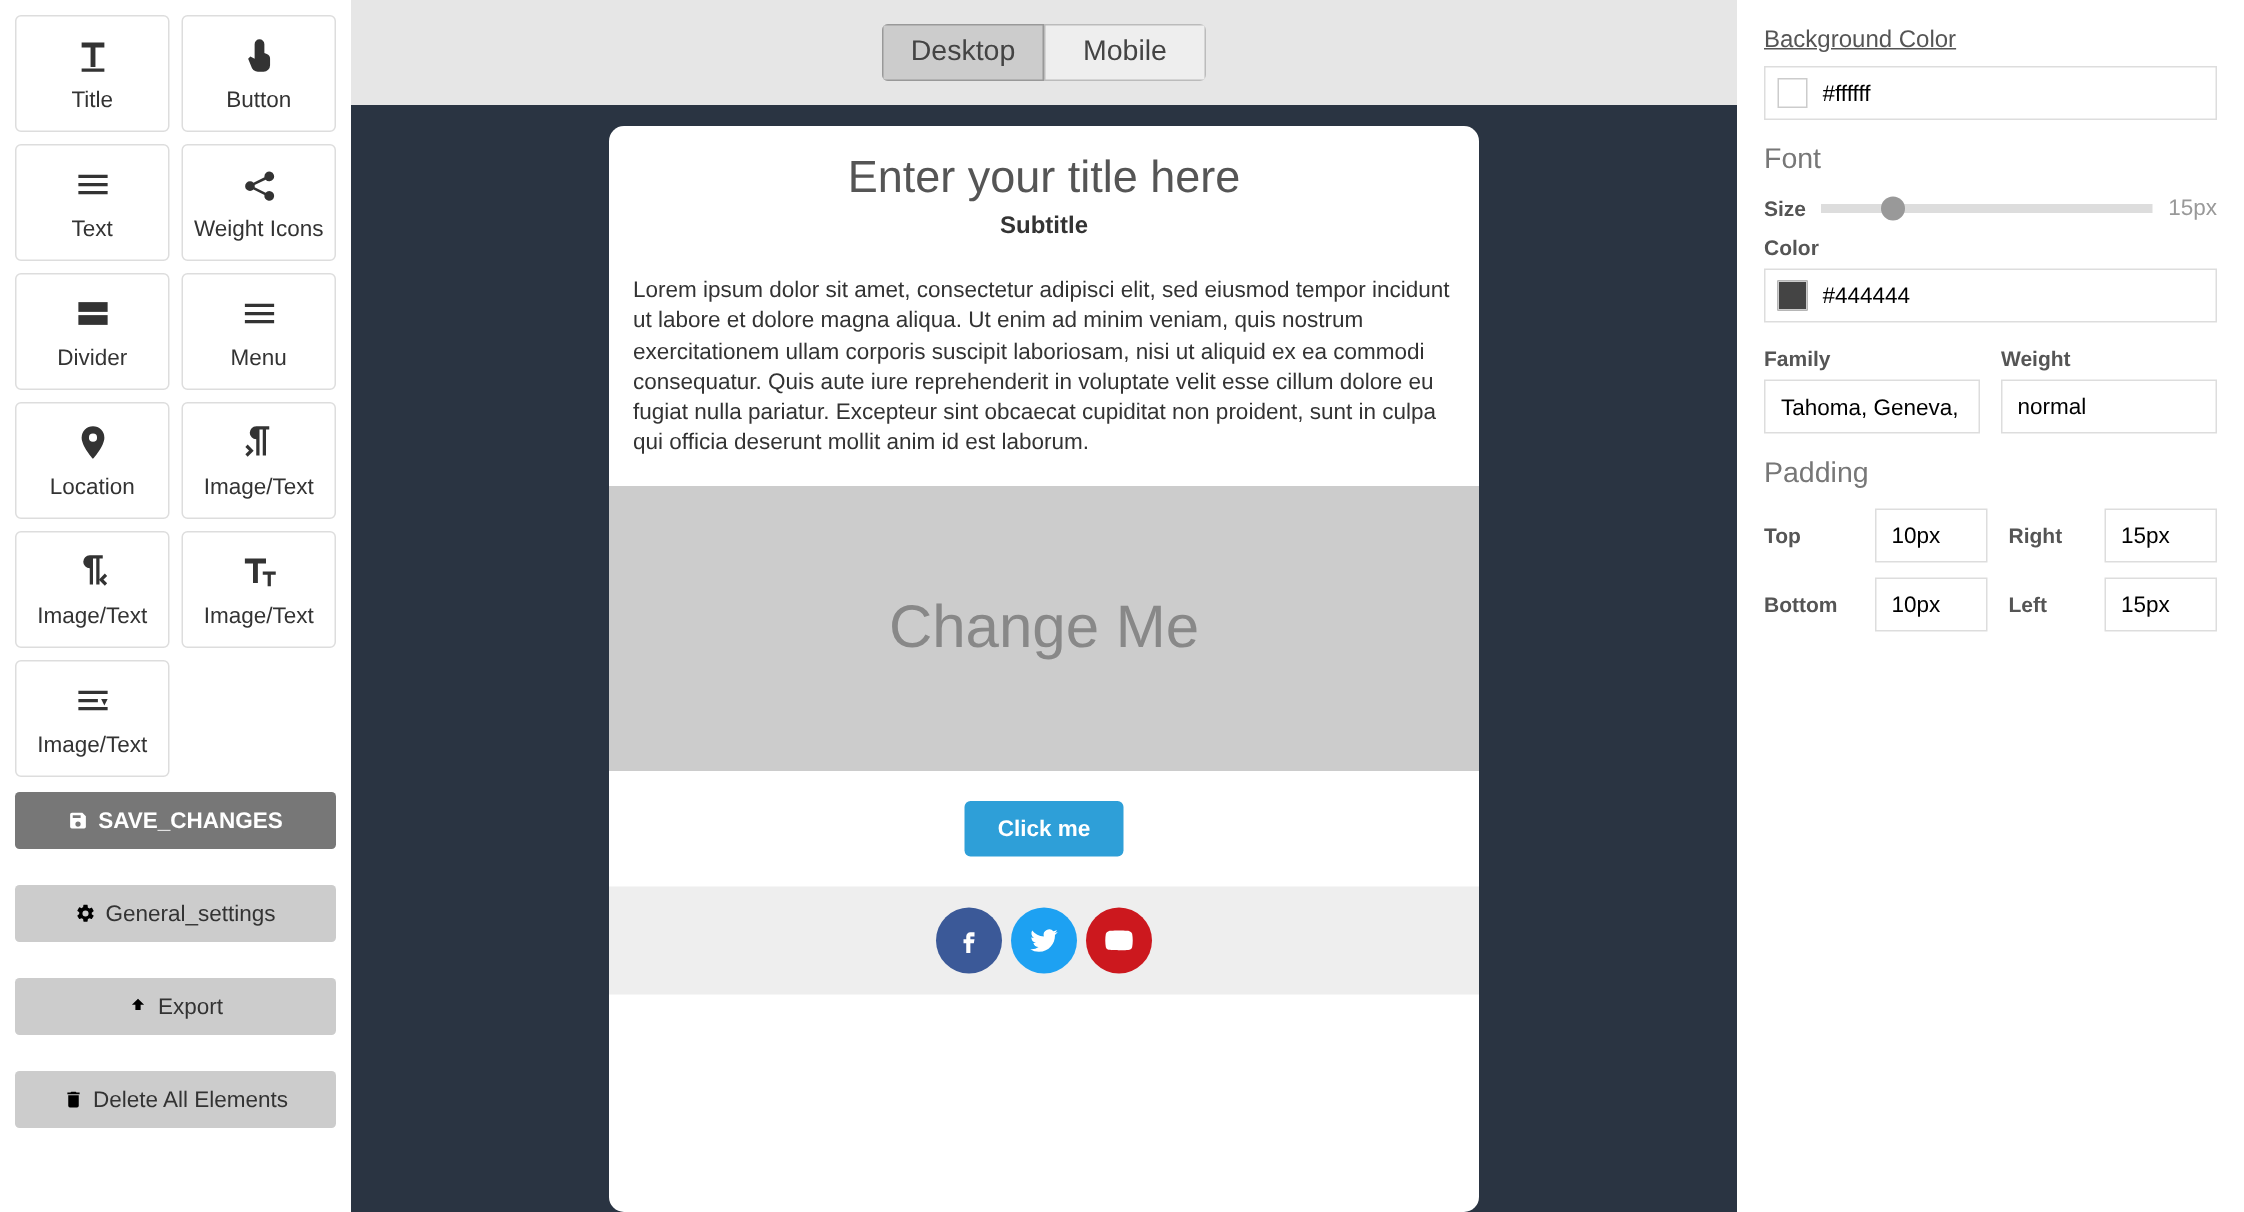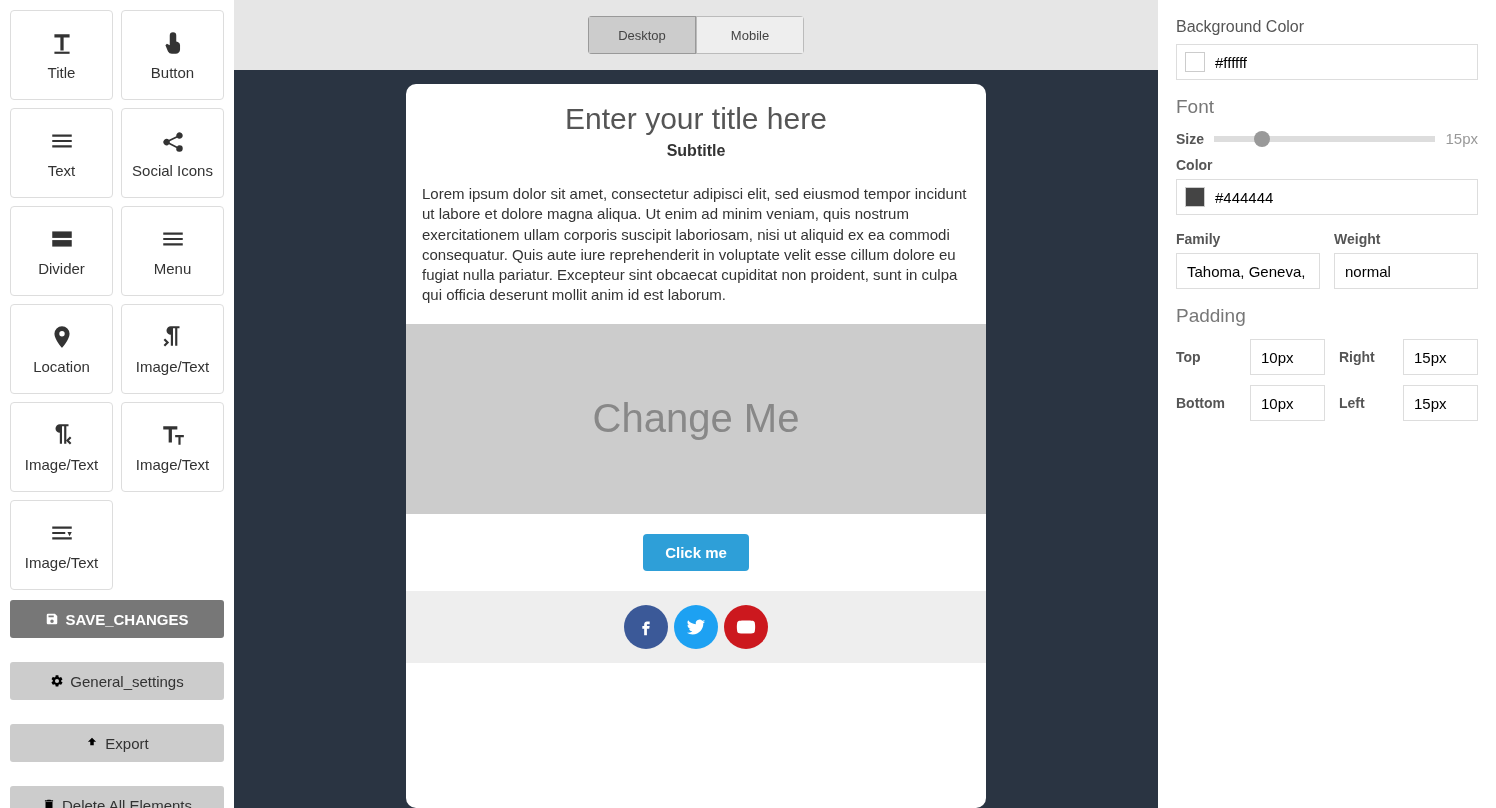--- a/index.html
+++ b/index.html
@@ -21,21 +21,21 @@
 }
 .blocks-grid {
   display: grid;
   grid-template-columns: 1fr 1fr;
   gap: 8px;
 }
 .block-tile {
   border: 1px solid #ddd;
   border-radius: 4px;
   background: #fff;
-  height: 90px;
+  height: 78px;
   display: flex;
   flex-direction: column;
   align-items: center;
   justify-content: center;
   cursor: pointer;
   gap: 8px;
 }
 .block-tile svg { width: 26px; height: 26px; fill: #333; }
 .block-tile .lbl { font-size: 15px; color: #333; }
 .action-btns { margin-top: 10px; display: flex; flex-direction: column; gap: 24px; }
@@ -66,21 +66,21 @@
   align-items: center;
   height: 70px;
   background: #e6e6e6;
 }
 .view-tabs .tabgroup { display: flex; border-radius: 4px; overflow: hidden; }
 .view-tab {
   width: 108px;
   height: 38px;
   border: 1px solid #bbb;
   background: #eee;
-  font-size: 13px;
+  font-size: 19px;
   color: #444;
   display: flex;
   align-items: center;
   justify-content: center;
   cursor: pointer;
 }
 .view-tab.active { background: #ccc; border-color: #999; }
 .preview-area {
   flex: 1;
   background: #2a3442;
@@ -150,21 +150,21 @@
 .tw { background: #1da1f2; }
 .yt { background: #cc181e; }
 .right-panel {
   width: 338px;
   flex: 0 0 338px;
   background: #fff;
   padding: 18px;
   font-size: 15px;
   color: #333;
 }
-.prop-label { font-size: 16px; color: #555; margin-bottom: 8px; }
+.prop-label { font-size: 16px; color: #555; margin-bottom: 8px; text-decoration: underline; }
 .prop-sublabel { font-size: 14px; color: #555; font-weight: bold; }
 .color-field {
   border: 1px solid #ddd;
   height: 36px;
   display: flex;
   align-items: center;
   padding: 0 8px;
   gap: 10px;
   margin-bottom: 16px;
 }
@@ -217,21 +217,21 @@
       <div class="block-tile">
         <svg viewBox="0 0 24 24">
           <path d="M3 6h18v2H3zM3 11h18v2H3zM3 16h18v2H3z"></path>
         </svg>
         <span class="lbl">Text</span>
       </div>
       <div class="block-tile">
         <svg viewBox="0 0 24 24">
           <path d="M18 16a3 3 0 0 0-2.24 1L9 13.7a3 3 0 0 0 0-1.4l6.76-3.3A3 3 0 1 0 15 7a3 3 0 0 0 .06.6L8.3 10.9a3 3 0 1 0 0 4.2l6.76 3.3A3 3 0 1 0 18 16z"></path>
         </svg>
-        <span class="lbl">Social Icons</span>
+        <span class="lbl">Weight Icons</span>
       </div>
       <div class="block-tile">
         <svg viewBox="0 0 24 24">
           <rect x="3" y="5" width="18" height="6"></rect>
           <rect x="3" y="13" width="18" height="6"></rect>
         </svg>
         <span class="lbl">Divider</span>
       </div>
       <div class="block-tile">
         <svg viewBox="0 0 24 24">

